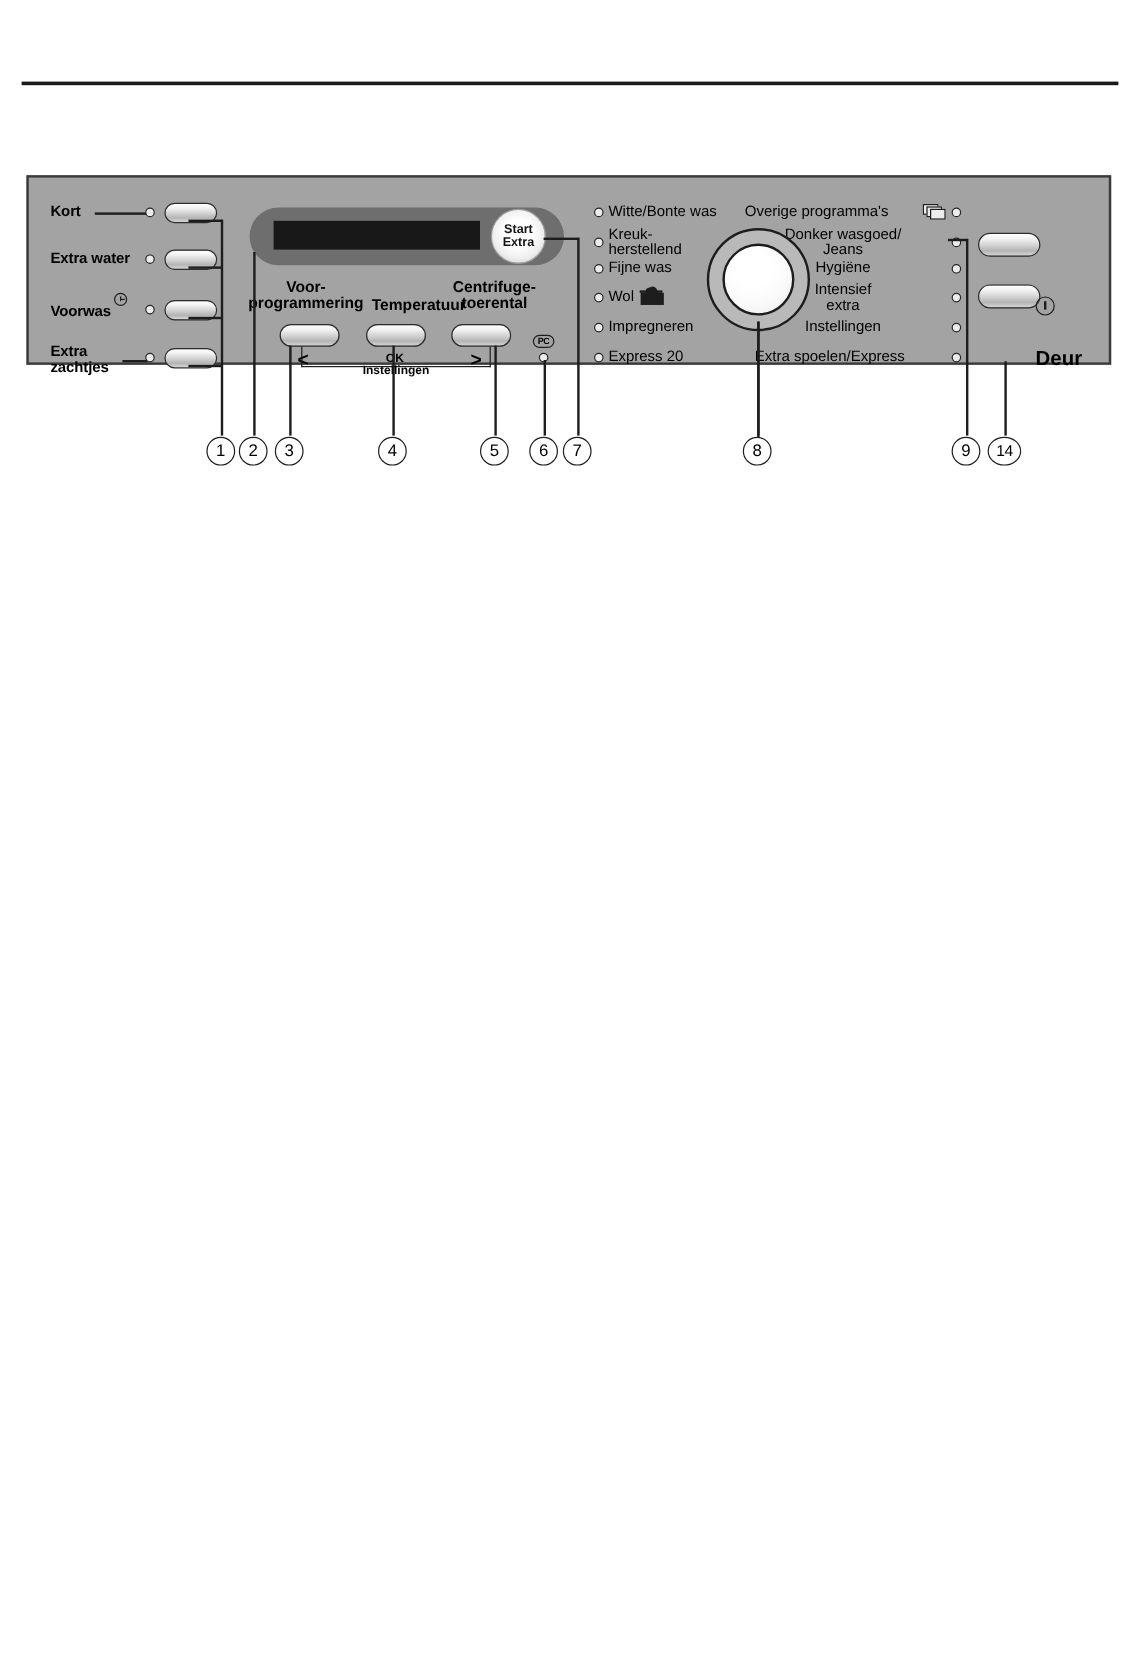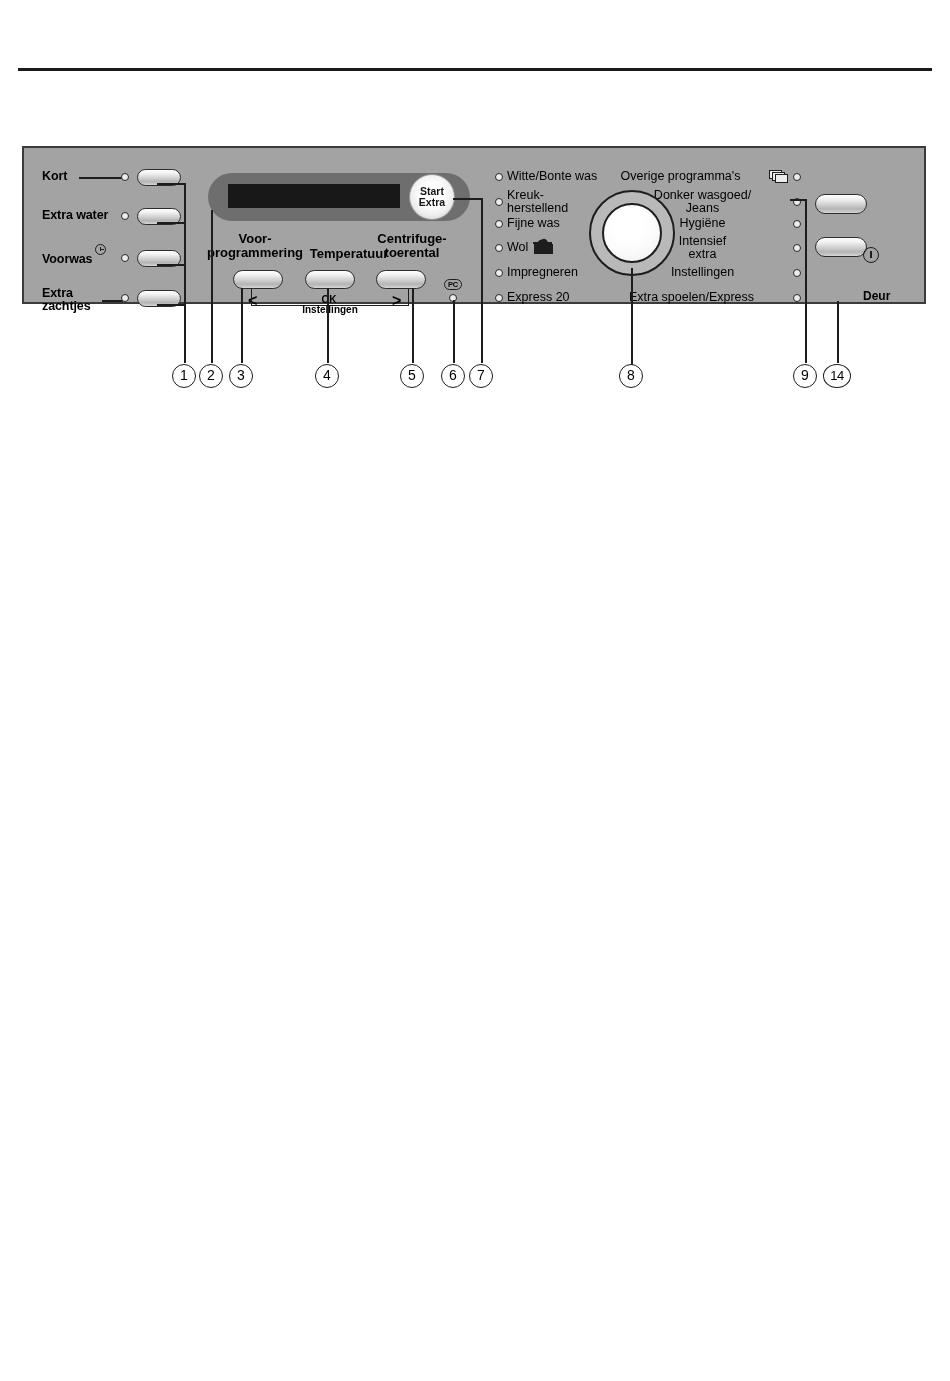--- a/index.html
+++ b/index.html
@@ -297,21 +297,21 @@
     content: "";
     position: absolute;
     left: 6px; top: 3px;
     width: 1.6px; height: 7px;
     background: #1d1d1d;
   }
   #door-button-label {
     position: absolute;
     left: 863px;
     top: 289px;
-    font-size: 12px;
+    font-size: 17px;
     font-weight: bold;
   }
 
   
   .lead {
     position: absolute;
     background: #1d1d1d;
   }
   .lead.v { width: 1.5px; }
   .lead.h { height: 1.5px; }

